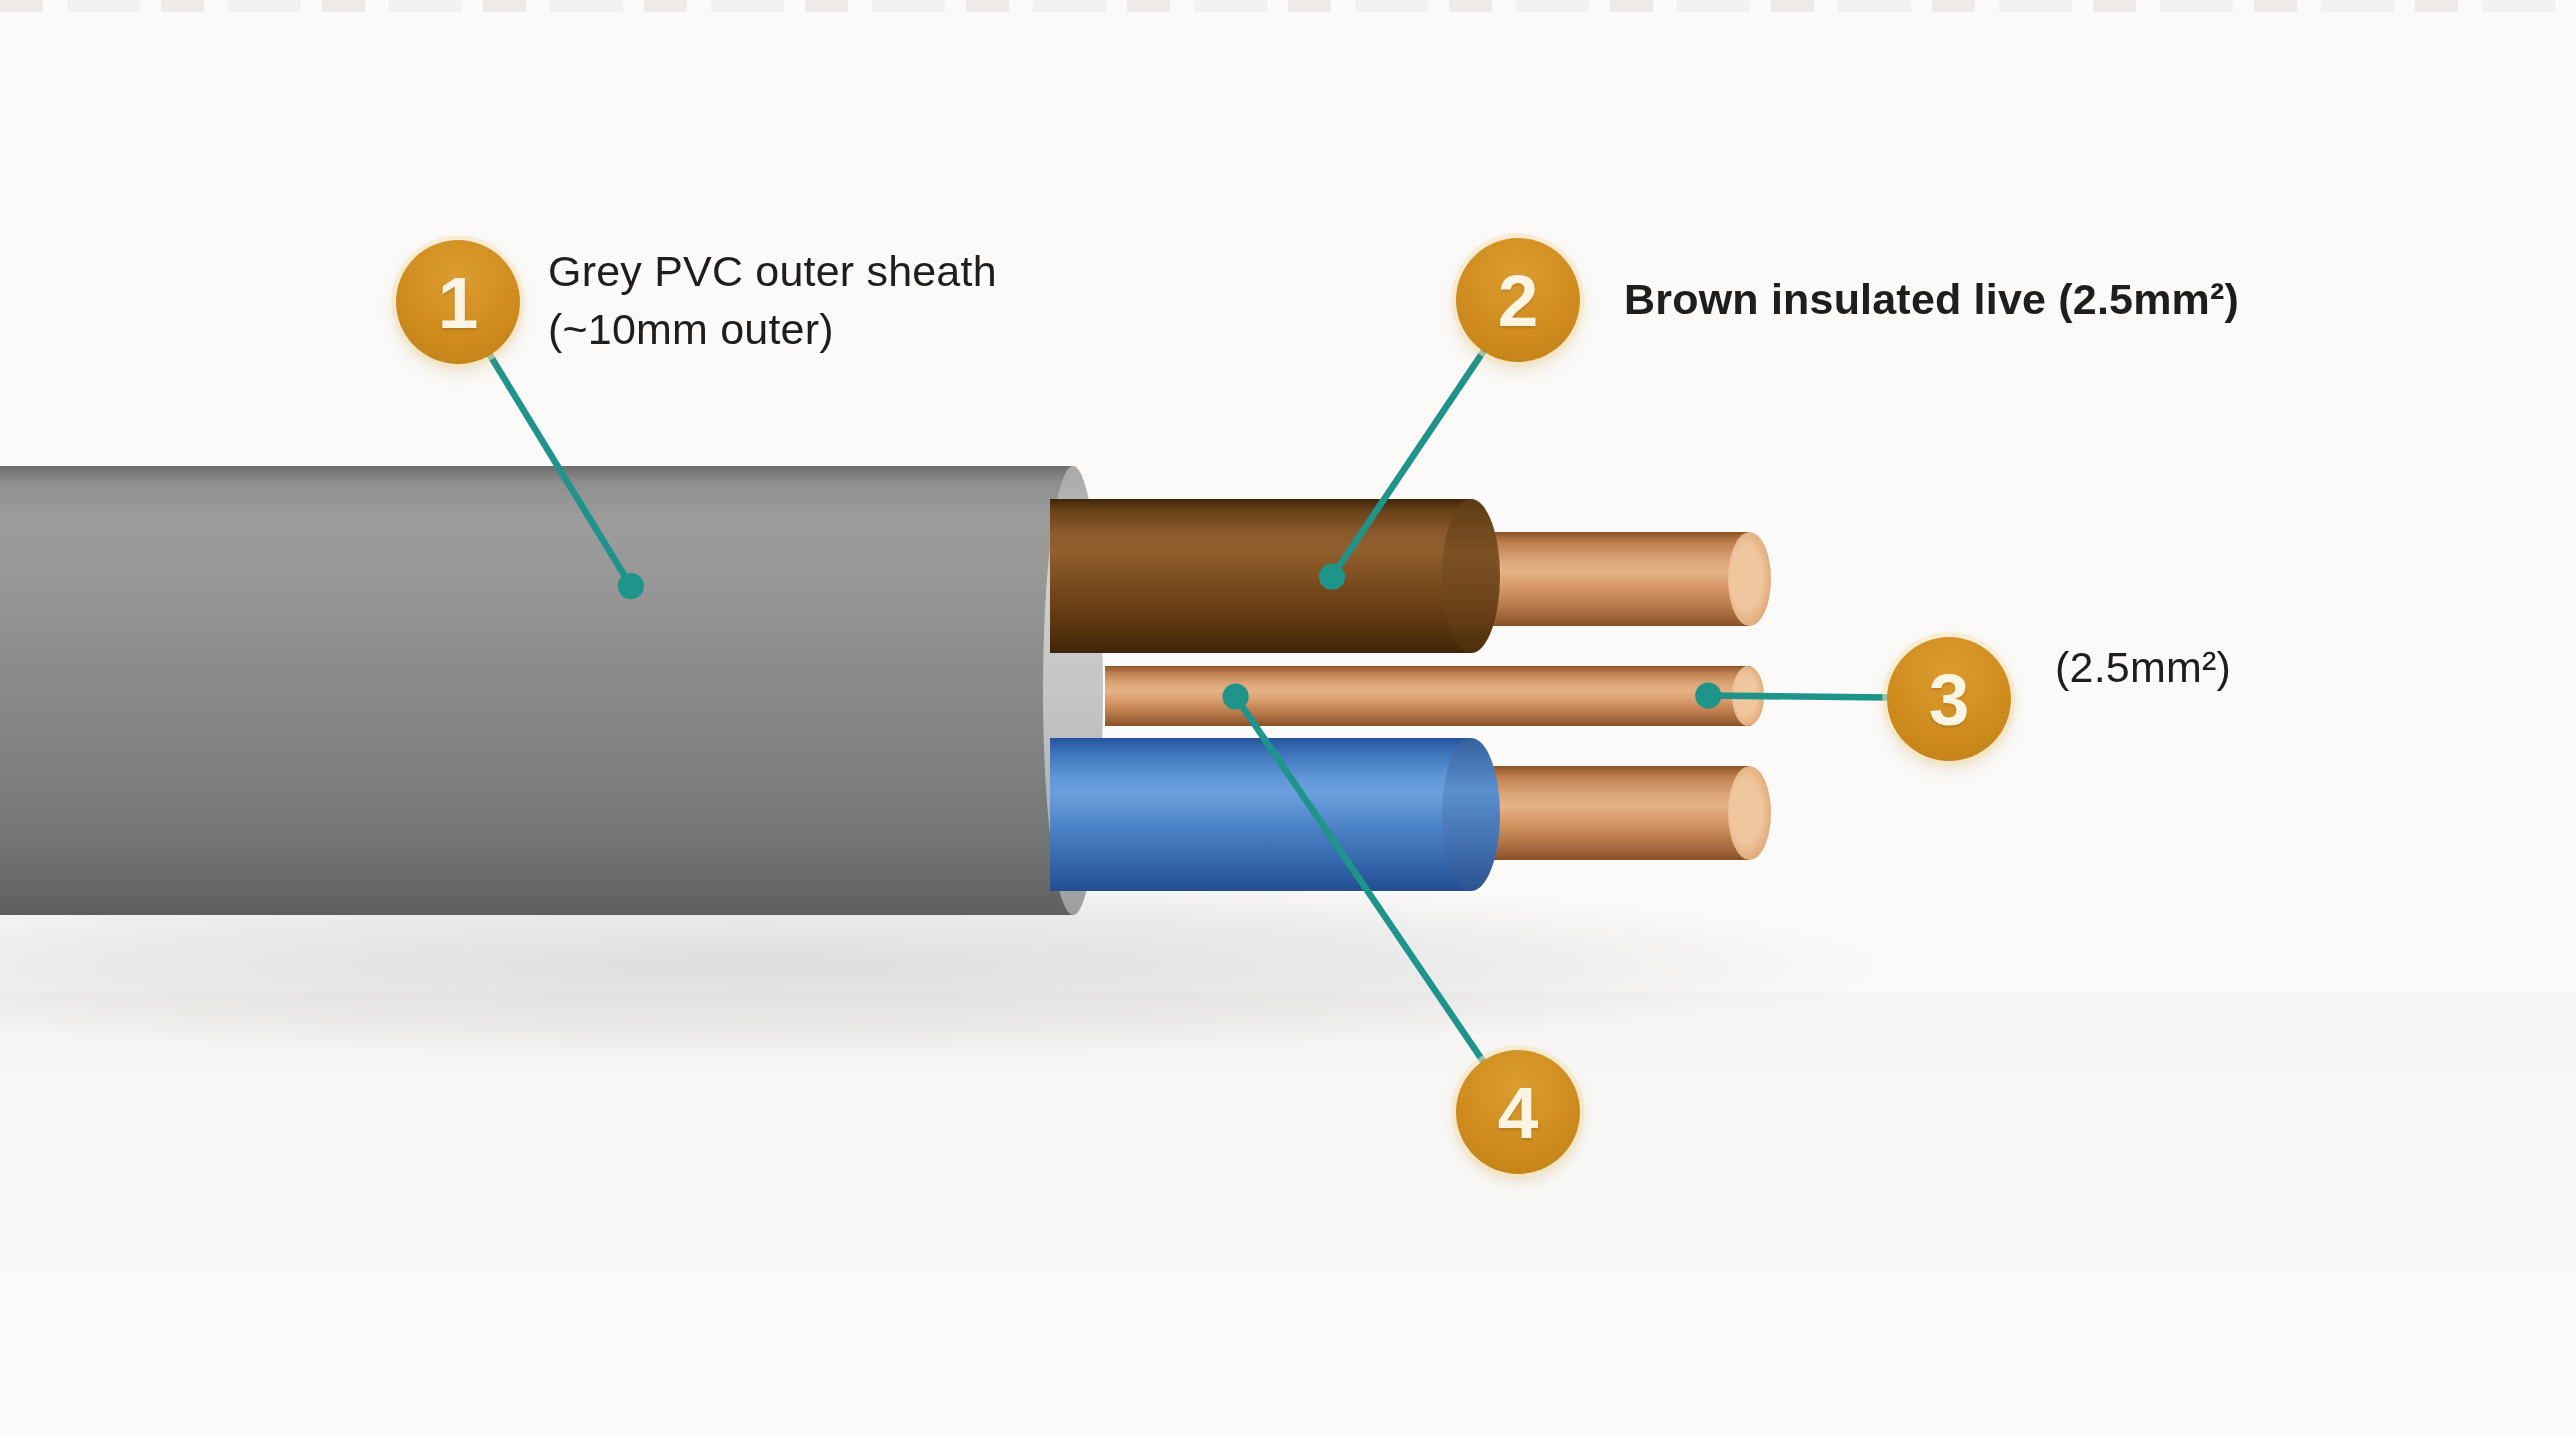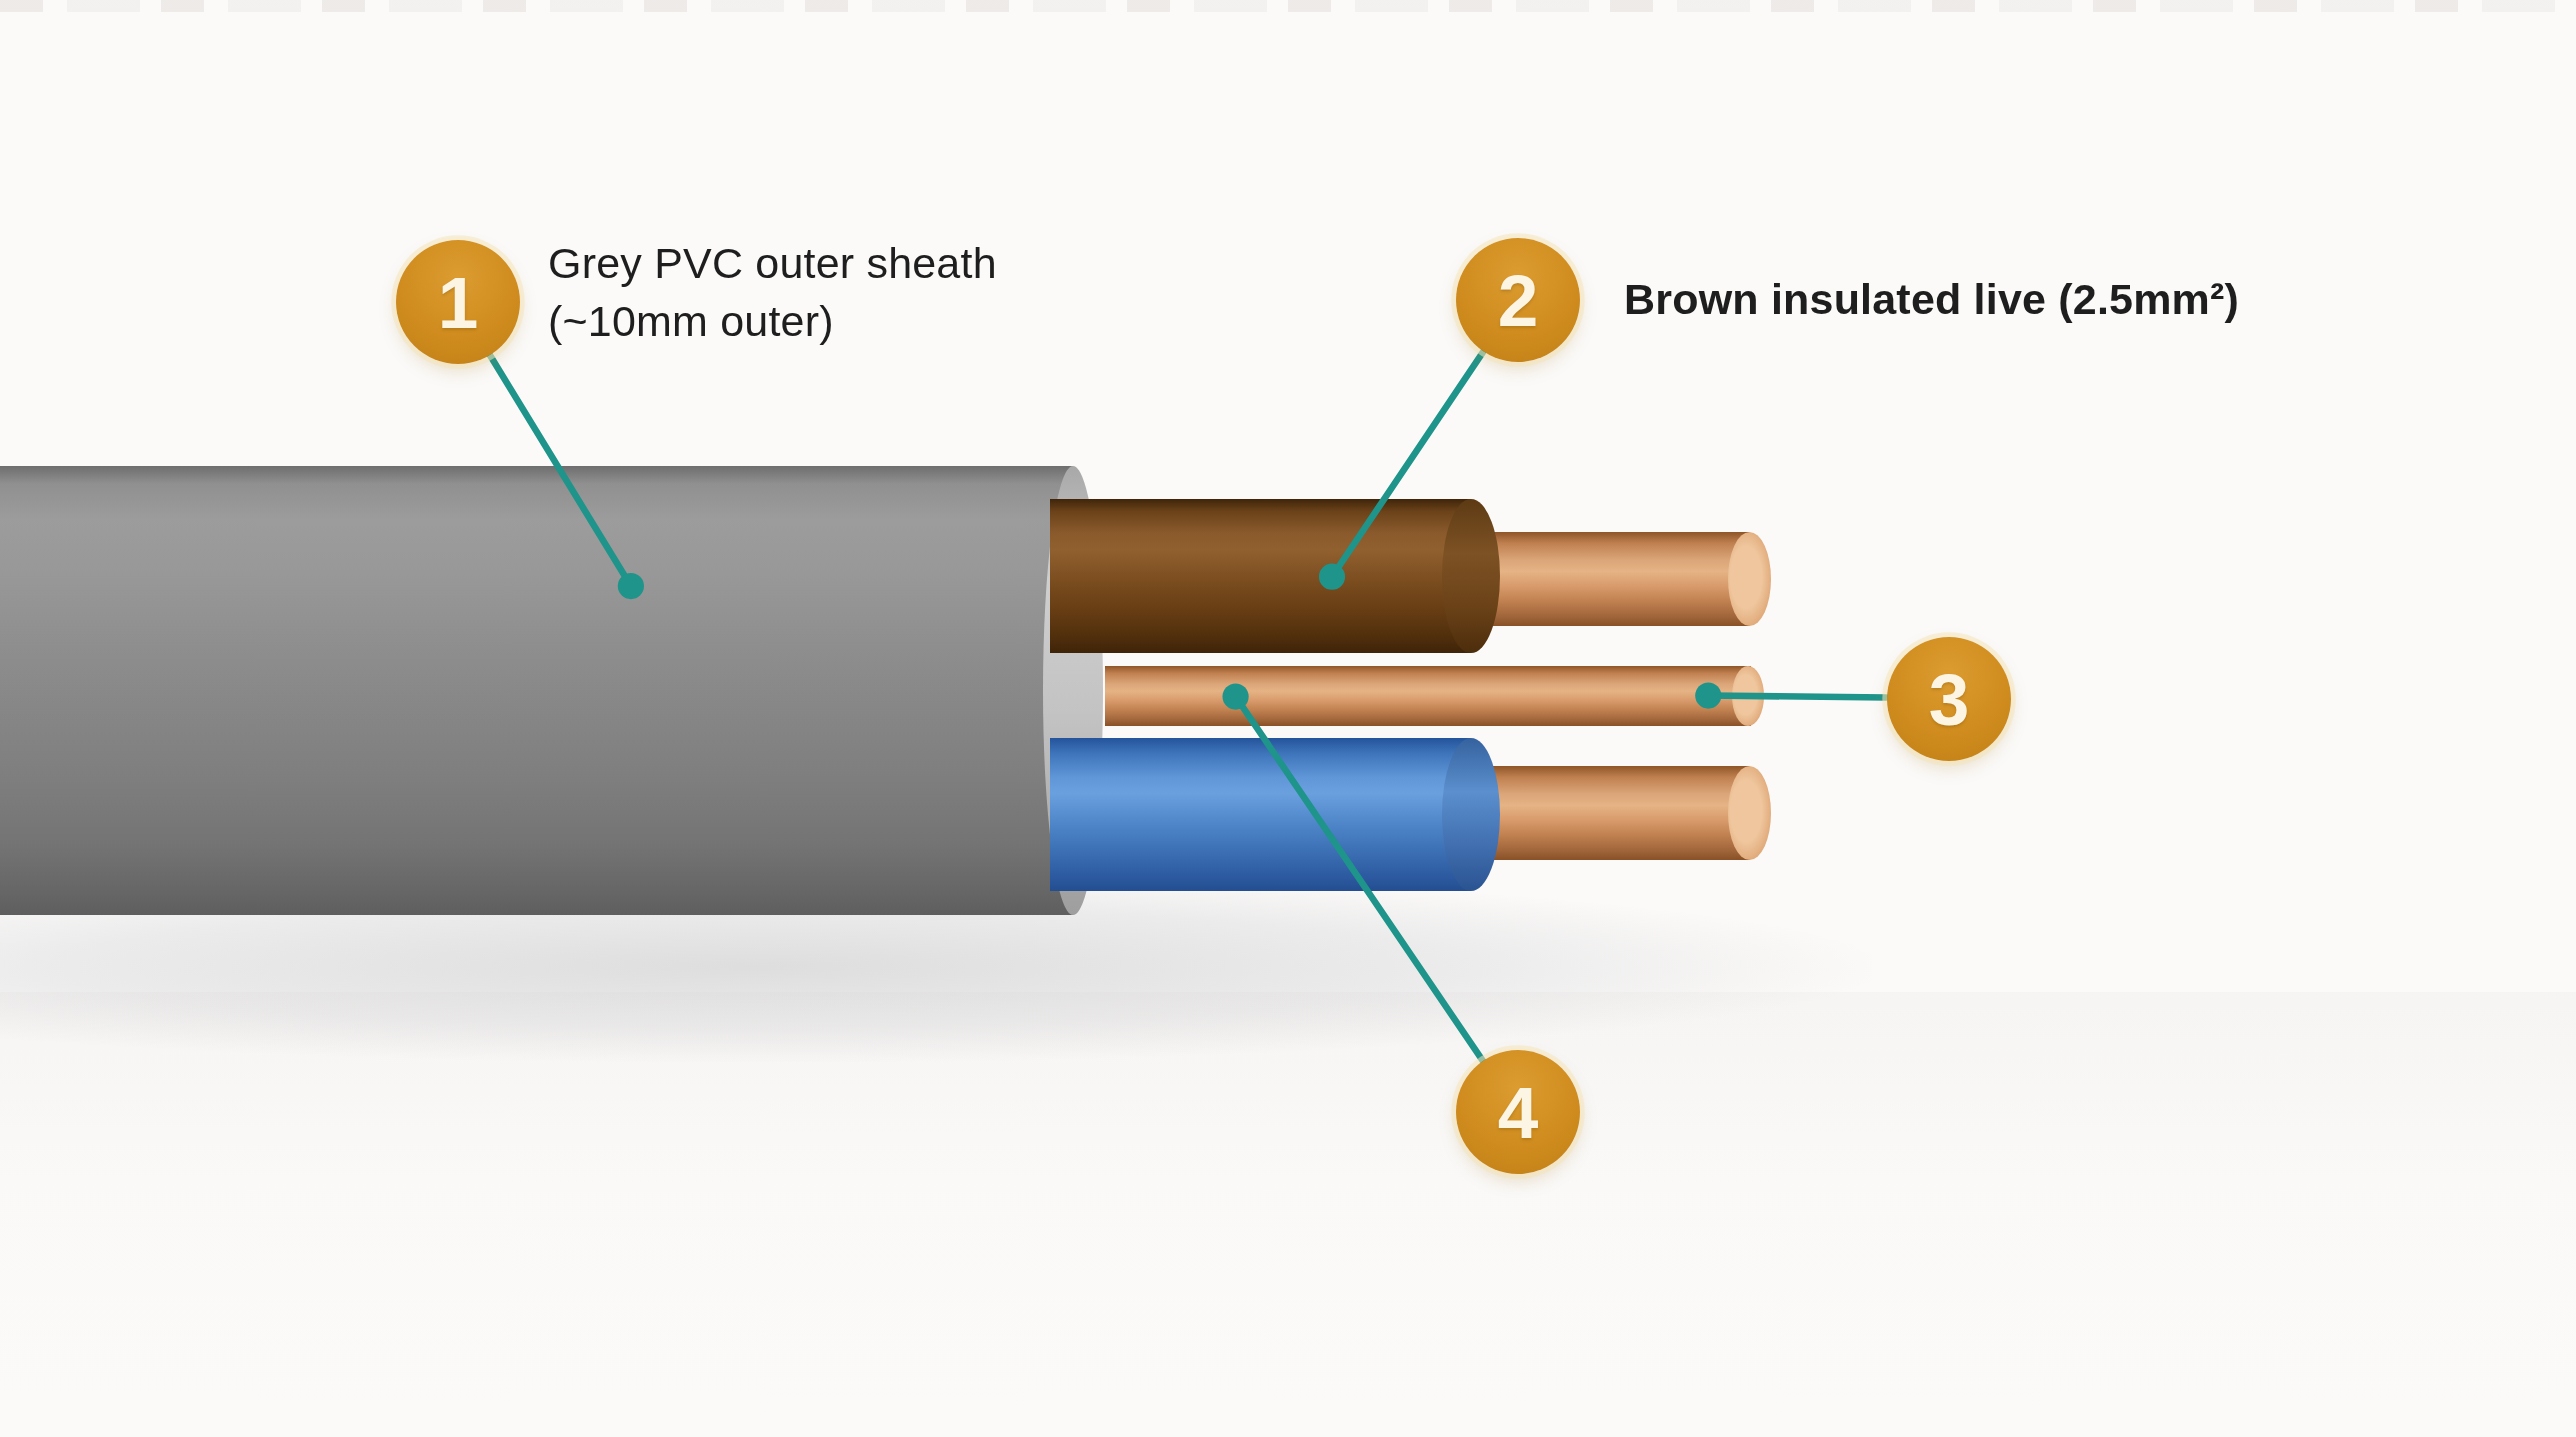--- a/index.html
+++ b/index.html
@@ -143,24 +143,25 @@
   <div class="abs badge" style="left:1456px;top:238px;">
     <span>2</span>
   </div>
   <div class="abs badge" style="left:1887px;top:637px;">
     <span>3</span>
   </div>
   <div class="abs badge" style="left:1456px;top:1050px;">
     <span>4</span>
   </div>
 
-  <div class="abs callout-label" style="left:548px;top:234px;">
+  <div class="abs callout-label" style="left:548px;top:242px;">
     <div>Grey PVC outer sheath</div>
     <div>(~10mm outer)</div>
   </div>
   <div class="abs callout-label" style="left:1624px;top:270px;font-weight:bold;">
     <div>Brown insulated live (2.5mm²)</div>
   </div>
   <div class="abs callout-label" style="left:2055px;top:638px;">
+    <div>(2.5mm²)</div>
   </div>
 
 </div>
 
 
 </body></html>

